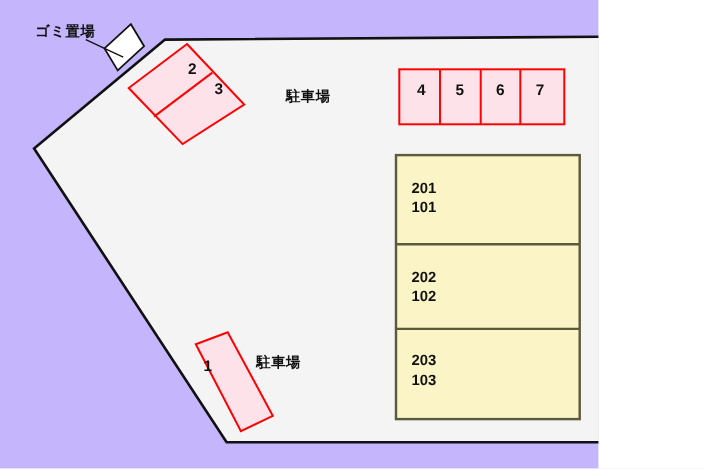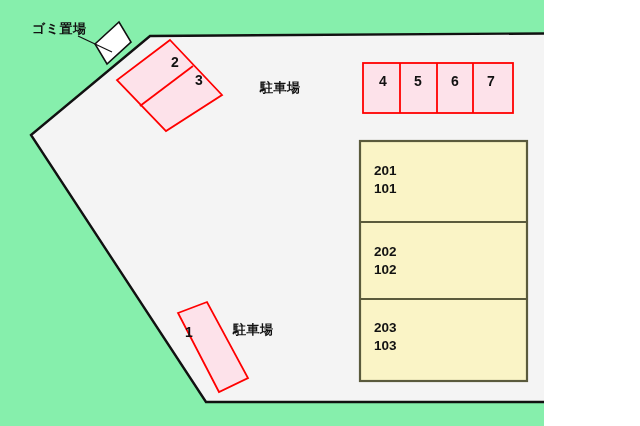--- a/index.html
+++ b/index.html
@@ -7,21 +7,21 @@
     padding: 0;
     background: #ffffff;
   }
   body {
     font-family: "Liberation Sans", "DejaVu Sans", sans-serif;
   }
   #plan-root {
     position: relative;
     width: 544px;
     height: 426px;
-    background: #86efac;
+    background: #c4b5fd;
     overflow: hidden;
     text-decoration: underline;
   }
   #plan-svg {
     position: absolute;
     left: 0;
     top: 0;
     width: 640px;
     height: 426px;
   }

